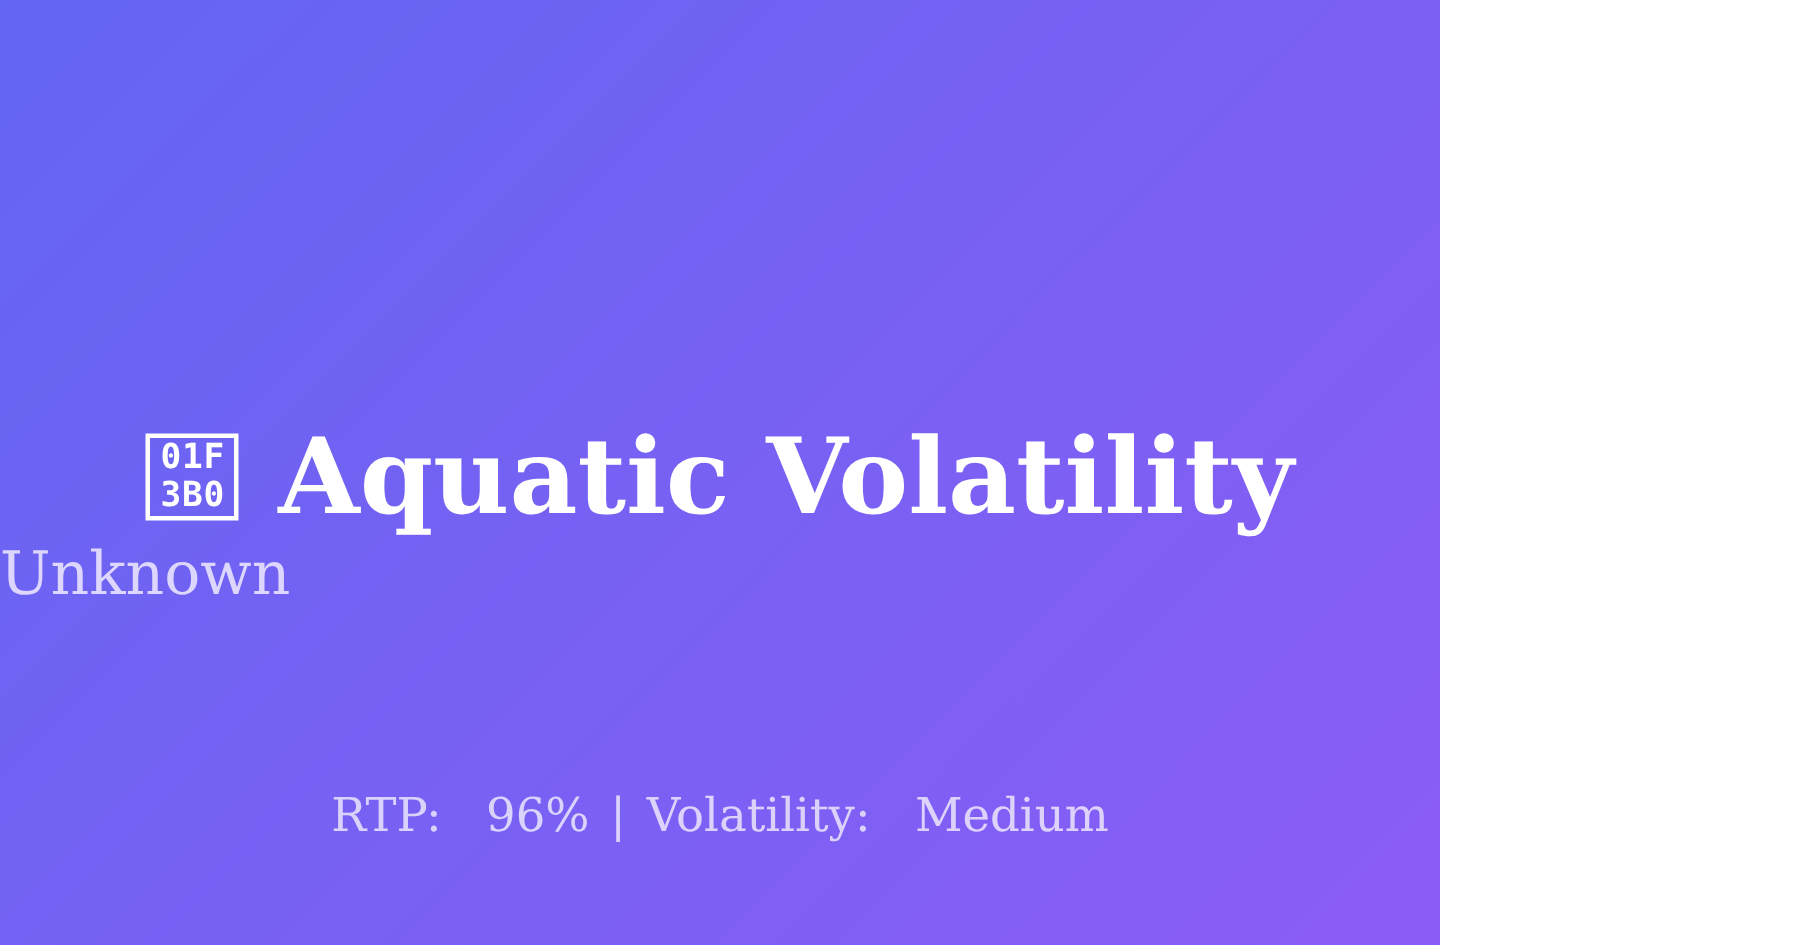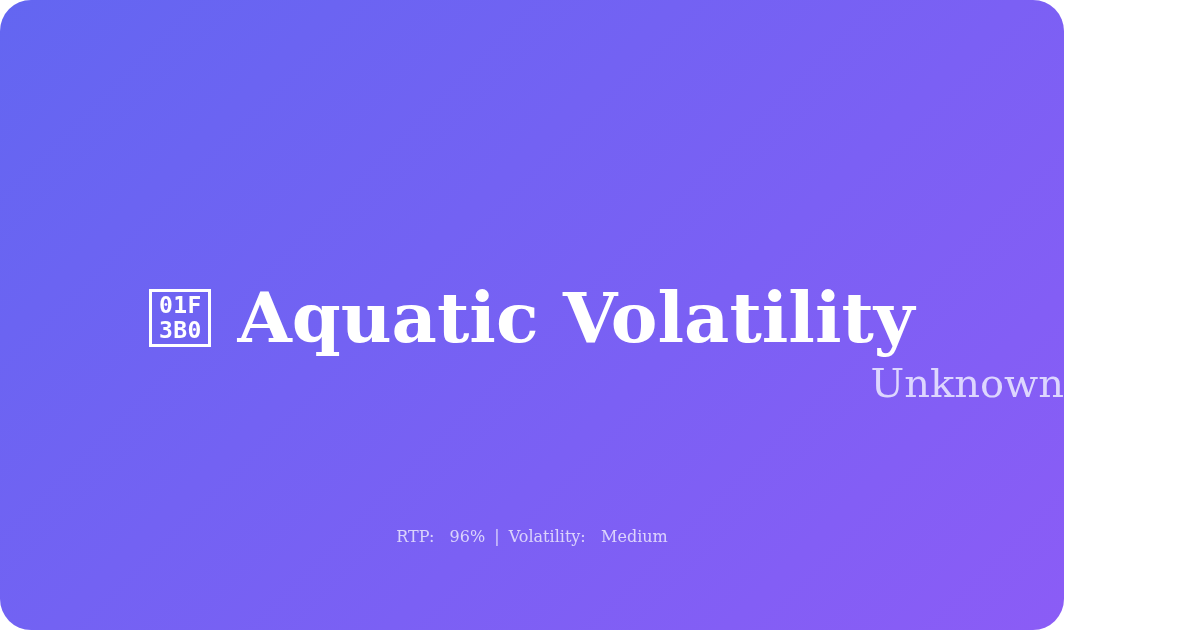--- a/index.html
+++ b/index.html
@@ -11,29 +11,28 @@
   body {
     width: 1200px;
     height: 630px;
     overflow: hidden;
     font-family: "DejaVu Serif", "Liberation Serif", serif;
   }
 
   .og-card {
     position: relative;
     box-sizing: border-box;
-    width: 1064px;
+    width: 960px;
     height: 630px;
     display: flex;
     flex-direction: column;
     align-items: center;
     justify-content: flex-start;
     background: linear-gradient(135deg, #6366f1 0%, #8b5cf6 100%);
     overflow: hidden;
-    border-radius: 31px;
   }
 
   
   .title-row {
     position: absolute;
     left: 0;
     right: 0;
     top: 236px;
     display: flex;
     flex-direction: row;
@@ -78,38 +77,37 @@
     white-space: nowrap;
     letter-spacing: 0px;
   }
 
   
   .provider {
     position: absolute;
     left: 0;
     right: 0;
     top: 363px;
-    text-align: right;
+    text-align: left;
     font-family: "DejaVu Serif", "Liberation Serif", serif;
     font-size: 40px;
     font-weight: 400;
     line-height: 1;
     color: #ddd6fe;
-    padding-left: 28px;
   }
 
   
   .meta-line {
     position: absolute;
     left: 0;
     right: 0;
     top: 529px;
     text-align: center;
     font-family: "DejaVu Serif", "Liberation Serif", serif;
-    font-size: 16px;
+    font-size: 31px;
     font-weight: 400;
     line-height: 1;
     color: rgba(255, 255, 255, 0.72);
     white-space: nowrap;
   }
 
   .meta-sep {
     padding: 0 4px;
   }
 </style>

